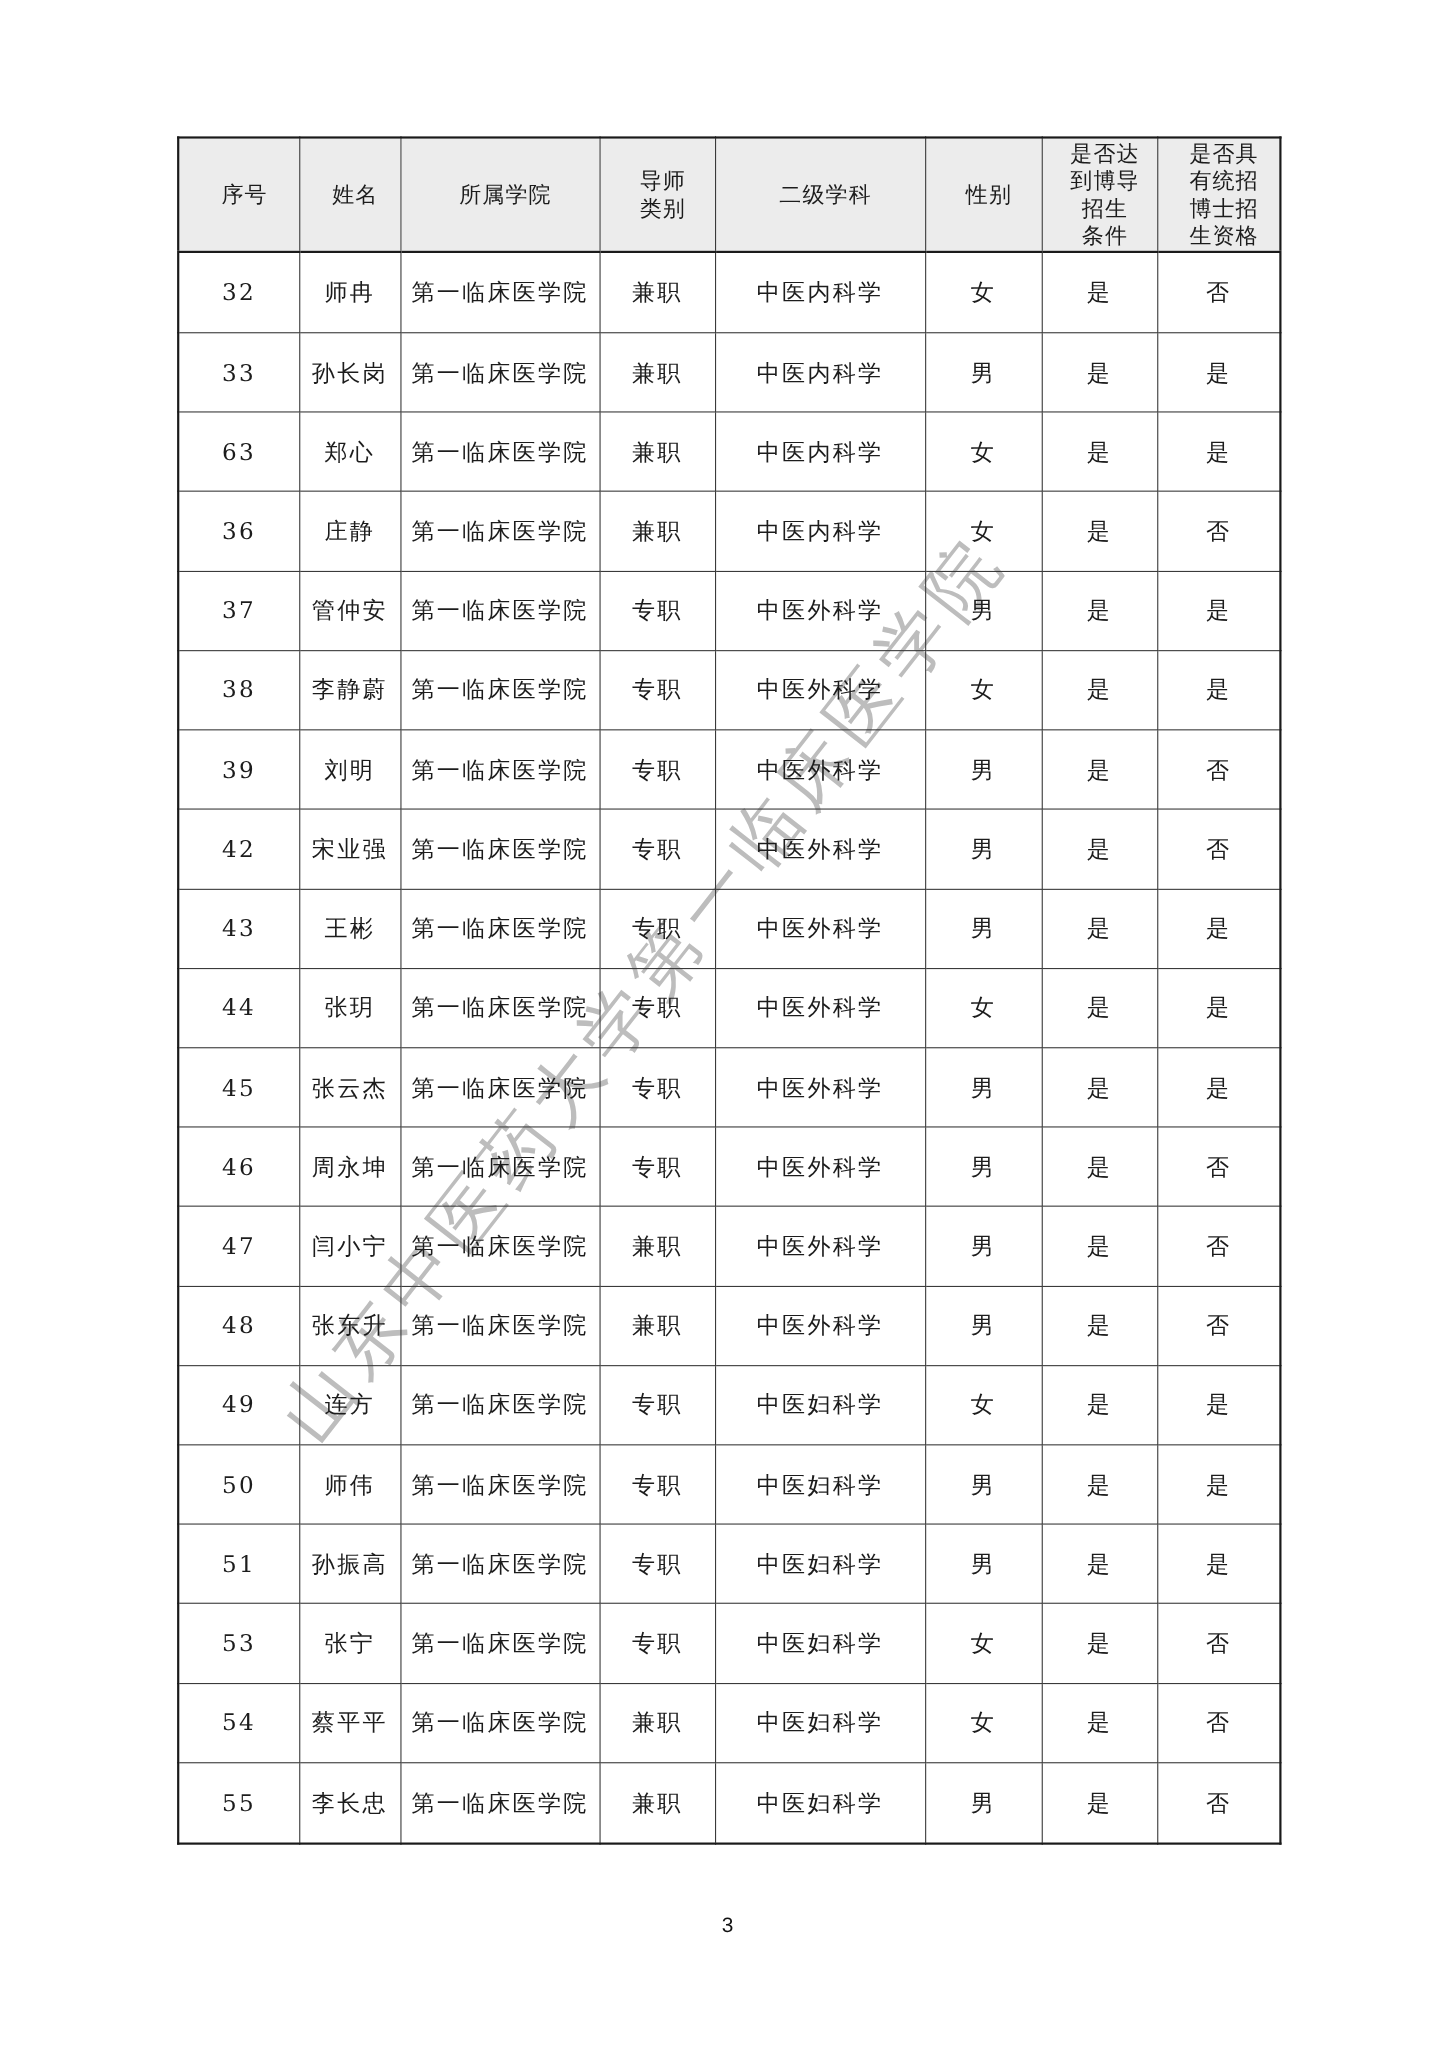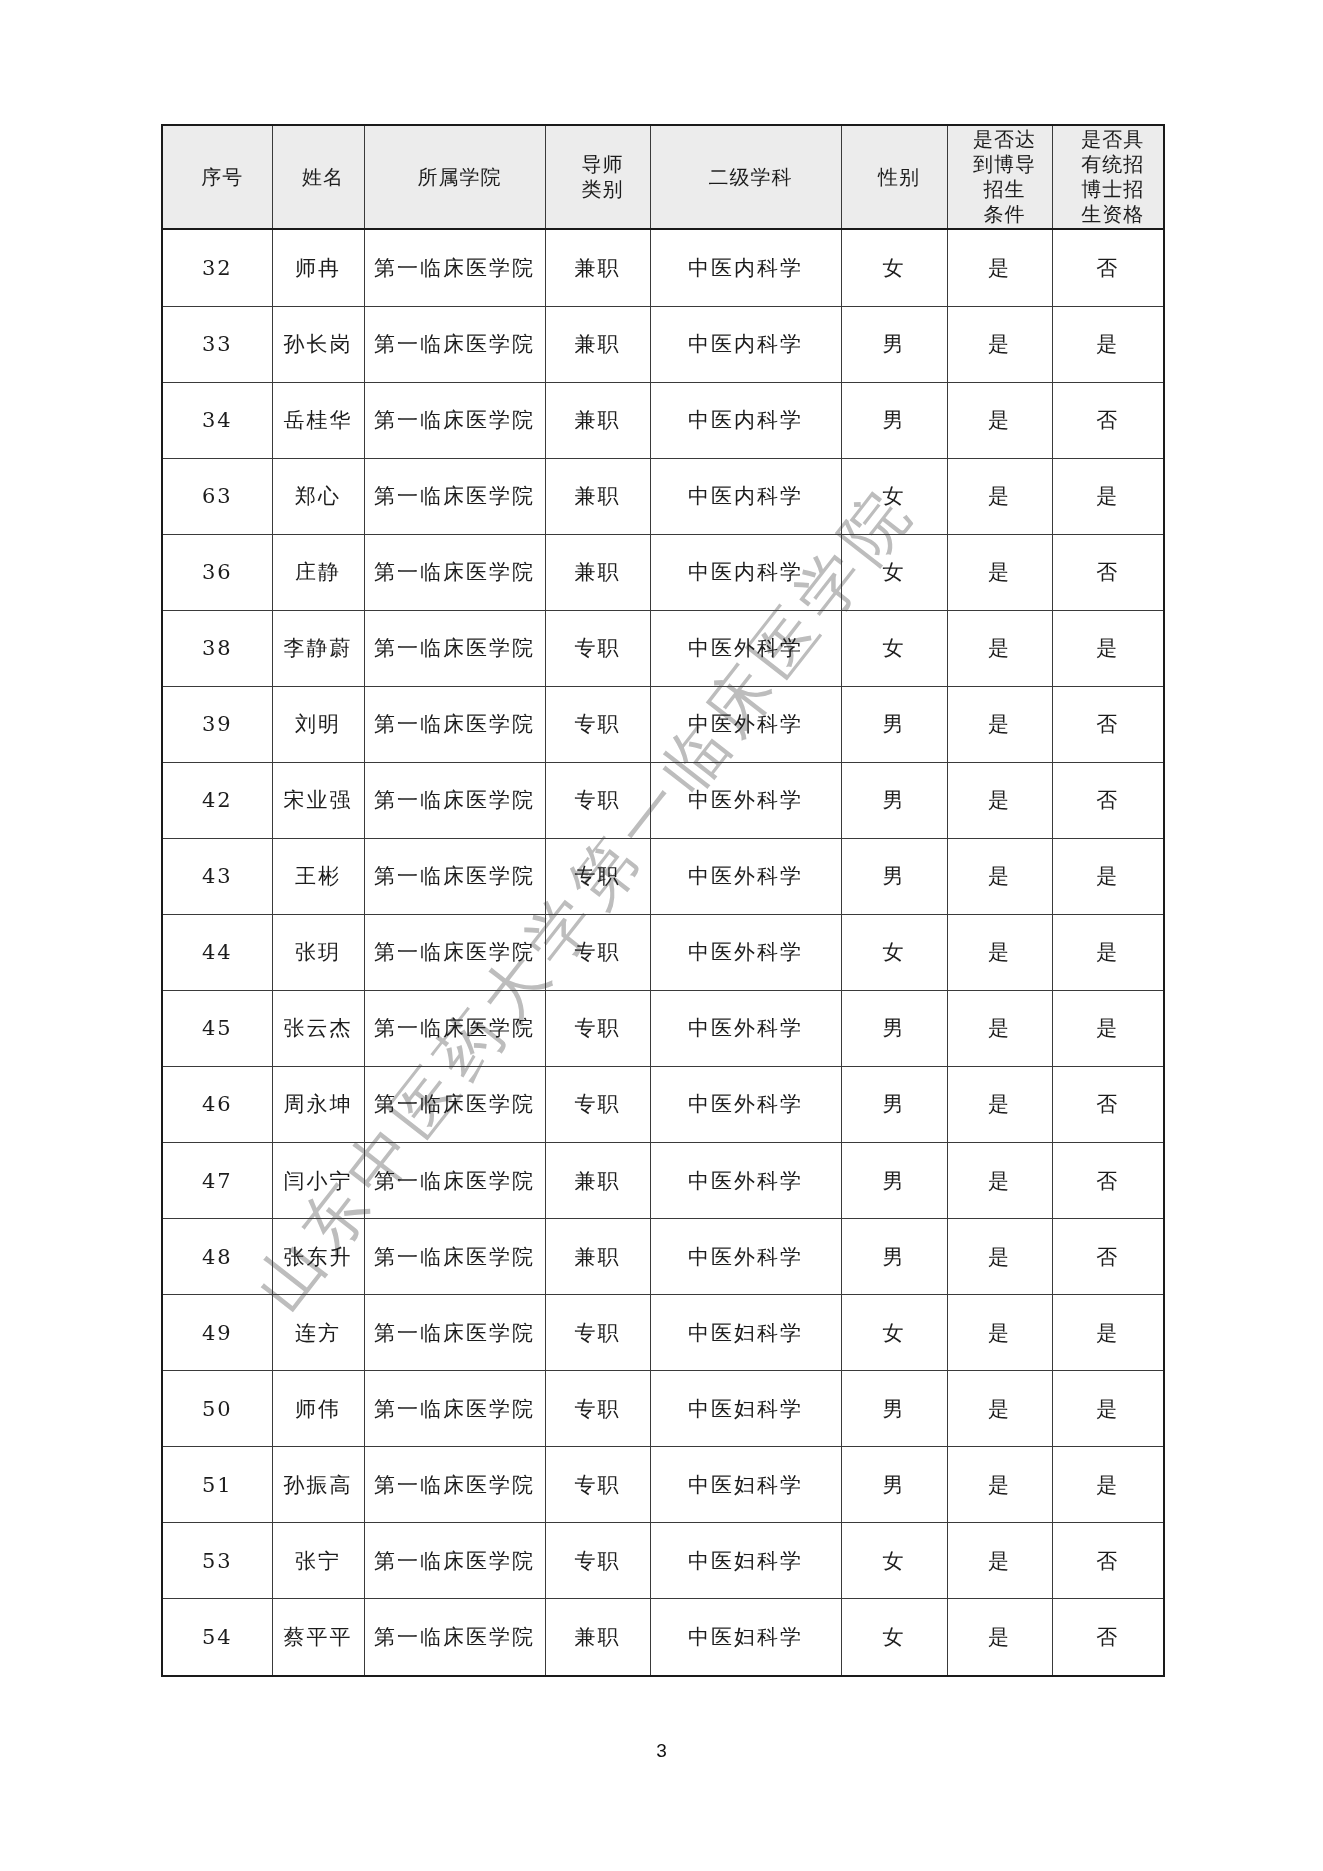--- a/index.html
+++ b/index.html
@@ -117,50 +117,50 @@
           <td>33</td>
           <td>孙长岗</td>
           <td>第一临床医学院</td>
           <td>兼职</td>
           <td>中医内科学</td>
           <td>男</td>
           <td>是</td>
           <td>是</td>
         </tr>
         <tr>
-          <td>34</td>
-          <td>岳桂华</td>
-          <td>第一临床医学院</td>
-          <td>兼职</td>
-          <td>中医内科学</td>
-          <td>男</td>
-          <td>是</td>
-          <td>否</td>
-        </tr>
-        <tr>
           <td>63</td>
           <td>郑心</td>
           <td>第一临床医学院</td>
           <td>兼职</td>
           <td>中医内科学</td>
           <td>女</td>
           <td>是</td>
           <td>是</td>
         </tr>
         <tr>
           <td>36</td>
           <td>庄静</td>
           <td>第一临床医学院</td>
           <td>兼职</td>
           <td>中医内科学</td>
           <td>女</td>
           <td>是</td>
           <td>否</td>
         </tr>
         <tr>
+          <td>37</td>
+          <td>管仲安</td>
+          <td>第一临床医学院</td>
+          <td>专职</td>
+          <td>中医外科学</td>
+          <td>男</td>
+          <td>是</td>
+          <td>是</td>
+        </tr>
+        <tr>
           <td>38</td>
           <td>李静蔚</td>
           <td>第一临床医学院</td>
           <td>专职</td>
           <td>中医外科学</td>
           <td>女</td>
           <td>是</td>
           <td>是</td>
         </tr>
         <tr>
@@ -286,18 +286,28 @@
         <tr>
           <td>54</td>
           <td>蔡平平</td>
           <td>第一临床医学院</td>
           <td>兼职</td>
           <td>中医妇科学</td>
           <td>女</td>
           <td>是</td>
           <td>否</td>
         </tr>
+        <tr>
+          <td>55</td>
+          <td>李长忠</td>
+          <td>第一临床医学院</td>
+          <td>兼职</td>
+          <td>中医妇科学</td>
+          <td>男</td>
+          <td>是</td>
+          <td>否</td>
+        </tr>
       </tbody>
   </table>
 
   <div class="page-number">3</div>
 
 </div>
 
 </body></html>

